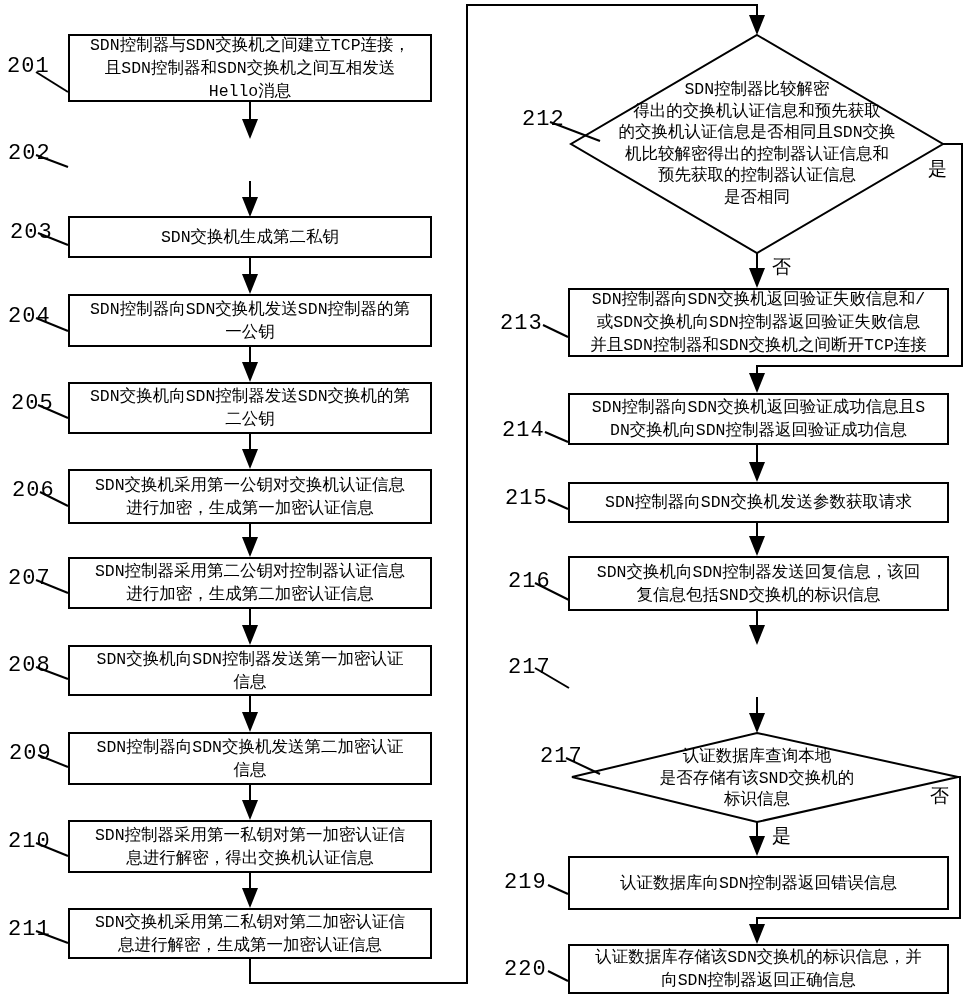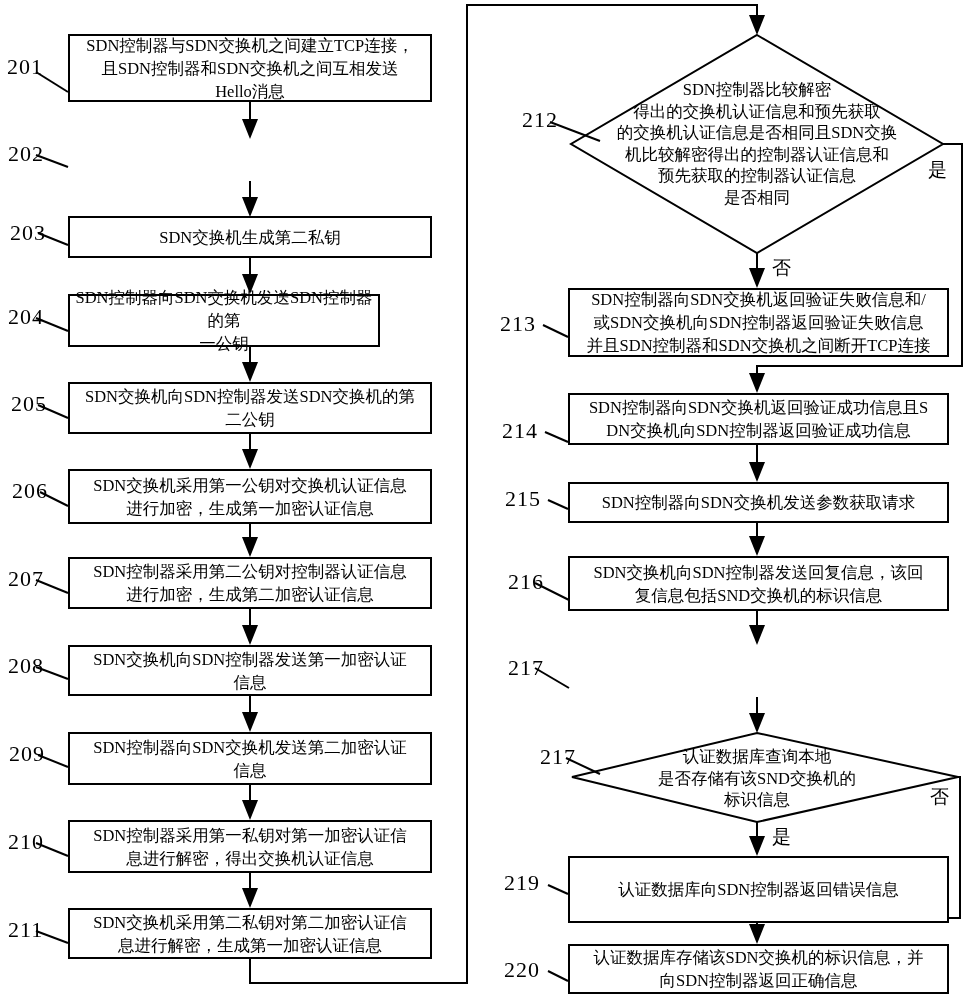--- a/index.html
+++ b/index.html
@@ -1,21 +1,21 @@
 <!DOCTYPE html>
 <html><head>
 <meta charset="utf-8">
 <style>
   html, body { margin: 0; padding: 0; background: #ffffff; }
   #stage {
     position: relative;
     width: 967px;
     height: 1000px;
     background: #ffffff;
-    font-family: Liberation Serif, serif;
+    font-family: Liberation Mono, monospace;
     color: #000000;
     overflow: hidden;
   }
   #wires { position: absolute; left: 0; top: 0; z-index: 1; }
   .node {
     position: absolute;
     z-index: 2;
     box-sizing: border-box;
     border: 2px solid #000000;
     background: #ffffff;
@@ -167,21 +167,21 @@
       <line x1="566" y1="758" x2="600" y2="774"></line>
       <line x1="548" y1="885" x2="568" y2="894"></line>
       <line x1="548" y1="971" x2="568" y2="981"></line>
     </g>
   </svg>
 
   <div class="node" style="left:68px;top:34px;width:364px;height:68px">SDN控制器与SDN交换机之间建立TCP连接，
 且SDN控制器和SDN交换机之间互相发送
 Hello消息</div>
   <div class="node" style="left:68px;top:216px;width:364px;height:42px">SDN交换机生成第二私钥</div>
-  <div class="node" style="left:68px;top:294px;width:312px;height:53px">SDN控制器向SDN交换机发送SDN控制器的第
+  <div class="node" style="left:68px;top:294px;width:364px;height:53px">SDN控制器向SDN交换机发送SDN控制器的第
 一公钥</div>
   <div class="node" style="left:68px;top:382px;width:364px;height:52px">SDN交换机向SDN控制器发送SDN交换机的第
 二公钥</div>
   <div class="node" style="left:68px;top:469px;width:364px;height:55px">SDN交换机采用第一公钥对交换机认证信息
 进行加密，生成第一加密认证信息</div>
   <div class="node" style="left:68px;top:557px;width:364px;height:52px">SDN控制器采用第二公钥对控制器认证信息
 进行加密，生成第二加密认证信息</div>
   <div class="node" style="left:68px;top:645px;width:364px;height:51px">SDN交换机向SDN控制器发送第一加密认证
 信息</div>
   <div class="node" style="left:68px;top:732px;width:364px;height:53px">SDN控制器向SDN交换机发送第二加密认证
@@ -192,21 +192,21 @@
 息进行解密，生成第一加密认证信息</div>
 
   <div class="node" style="left:568px;top:288px;width:381px;height:69px">SDN控制器向SDN交换机返回验证失败信息和/
 或SDN交换机向SDN控制器返回验证失败信息
 并且SDN控制器和SDN交换机之间断开TCP连接</div>
   <div class="node" style="left:568px;top:393px;width:381px;height:52px">SDN控制器向SDN交换机返回验证成功信息且S
 DN交换机向SDN控制器返回验证成功信息</div>
   <div class="node" style="left:568px;top:482px;width:381px;height:41px">SDN控制器向SDN交换机发送参数获取请求</div>
   <div class="node" style="left:568px;top:556px;width:381px;height:55px">SDN交换机向SDN控制器发送回复信息，该回
 复信息包括SND交换机的标识信息</div>
-  <div class="node" style="left:568px;top:856px;width:381px;height:67px">认证数据库向SDN控制器返回错误信息</div>
+  <div class="node" style="left:568px;top:856px;width:381px;height:54px">认证数据库向SDN控制器返回错误信息</div>
   <div class="node" style="left:568px;top:944px;width:381px;height:50px">认证数据库存储该SDN交换机的标识信息，并
 向SDN控制器返回正确信息</div>
 
   <div class="diamond-text" style="left:577px;top:79px;width:360px">SDN控制器比较解密
 得出的交换机认证信息和预先获取
 的交换机认证信息是否相同且SDN交换
 机比较解密得出的控制器认证信息和
 预先获取的控制器认证信息
 是否相同</div>
   <div class="diamond-text" style="left:570px;top:746px;width:374px">认证数据库查询本地

